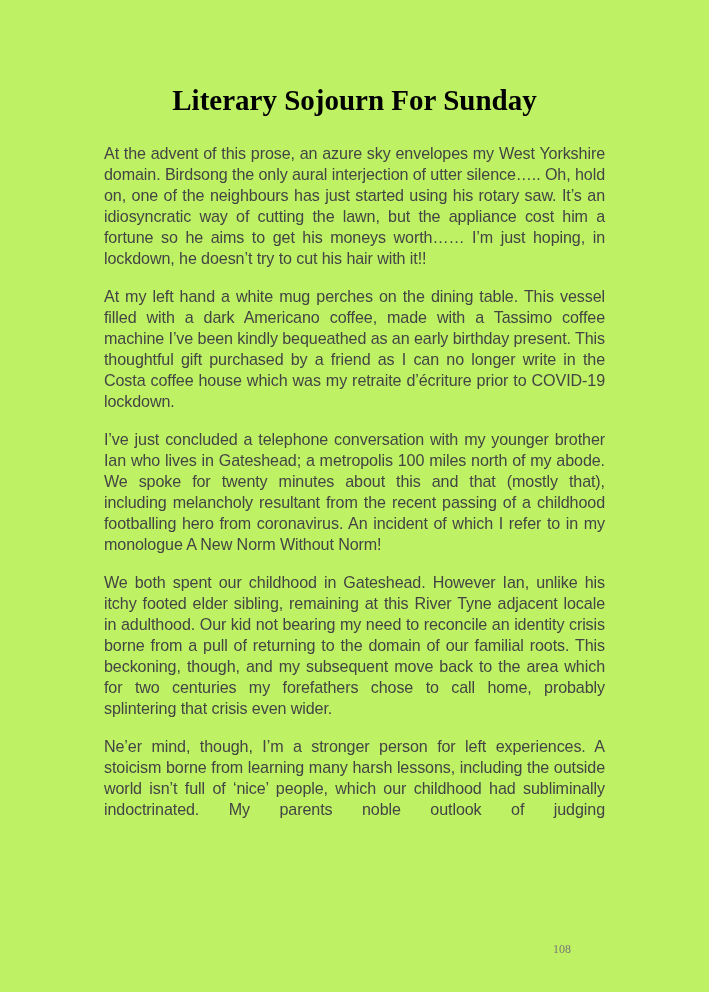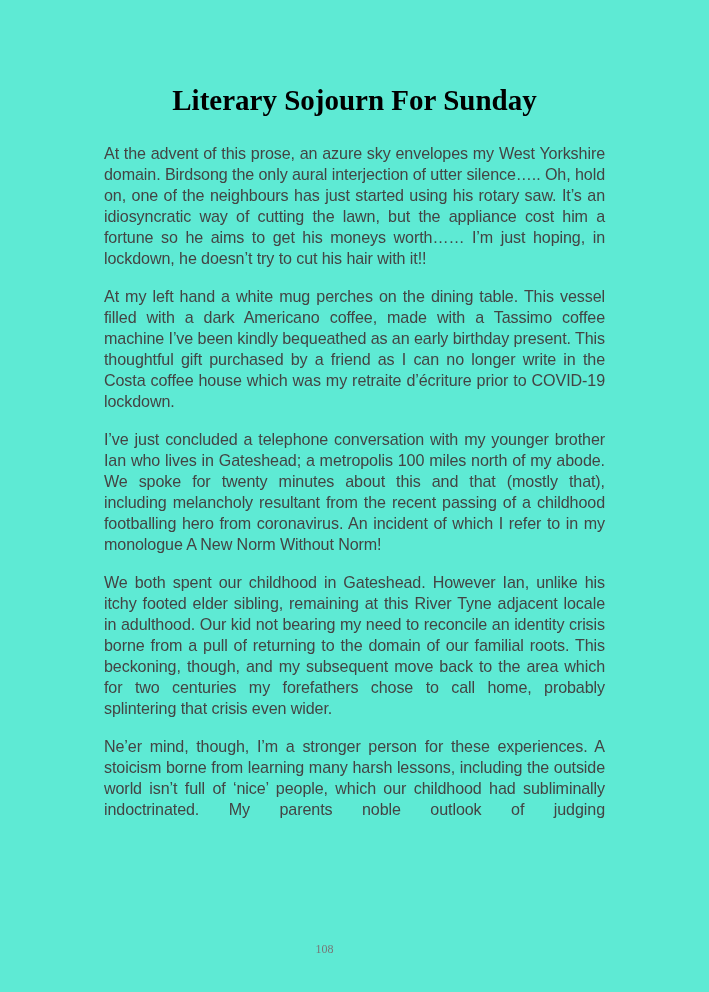--- a/index.html
+++ b/index.html
@@ -11,21 +11,21 @@
       width: 709px;
       height: 992px;
       position: relative;
       overflow: hidden;
     }
     .page {
       position: absolute;
       left: 0; top: 0;
       width: 709px;
       height: 992px;
-      background: #5eead4;
+      background: #bef264;
     }
     .title {
       position: absolute;
       left: 0;
       top: 82px;
       width: 709px;
       text-align: center;
       font-family: "Liberation Serif", "DejaVu Serif", serif;
       font-weight: bold;
       font-size: 29px;
@@ -49,35 +49,34 @@
       letter-spacing: -0.1px;
     }
     .para.last {
       text-align-last: justify;
     }
     .page-number {
       position: absolute;
       left: 0;
       top: 942px;
       width: 571px;
-      text-align: center;
+      text-align: right;
       font-family: "Liberation Serif", "DejaVu Serif", serif;
       font-size: 12px;
       color: #777777;
-      margin-left: 39px;
     }
   </style>
 </head>
 <body>
 
 <div class="page">
   <h1 class="title">Literary Sojourn For Sunday</h1>
 
   <div class="body-text">
     <p class="para">At the advent of this prose, an azure sky envelopes my West Yorkshire domain. Birdsong the only aural interjection of utter silence….. Oh, hold on, one of the neighbours has just started using his rotary saw. It’s an idiosyncratic way of cutting the lawn, but the appliance cost him a fortune so he aims to get his moneys worth…… I’m just hoping, in lockdown, he doesn’t try to cut his hair with it!!</p>
     <p class="para">At my left hand a white mug perches on the dining table. This vessel filled with a dark Americano coffee, made with a Tassimo coffee machine I’ve been kindly bequeathed as an early birthday present. This thoughtful gift purchased by a friend as I can no longer write in the Costa coffee house which was my retraite d’écriture prior to COVID-19 lockdown.</p>
     <p class="para">I’ve just concluded a telephone conversation with my younger brother Ian who lives in Gateshead; a metropolis 100 miles north of my abode. We spoke for twenty minutes about this and that (mostly that), including melancholy resultant from the recent passing of a childhood footballing hero from coronavirus. An incident of which I refer to in my monologue A New Norm Without Norm!</p>
     <p class="para">We both spent our childhood in Gateshead. However Ian, unlike his itchy footed elder sibling, remaining at this River Tyne adjacent locale in adulthood. Our kid not bearing my need to reconcile an identity crisis borne from a pull of returning to the domain of our familial roots. This beckoning, though, and my subsequent move back to the area which for two centuries my forefathers chose to call home, probably splintering that crisis even wider.</p>
-    <p class="para last">Ne’er mind, though, I’m a stronger person for these experiences. A stoicism borne from learning many harsh lessons, including the outside world isn’t full of ‘nice’ people, which our childhood had subliminally indoctrinated. My parents noble outlook of judging</p>
+    <p class="para last">Ne’er mind, though, I’m a stronger person for left experiences. A stoicism borne from learning many harsh lessons, including the outside world isn’t full of ‘nice’ people, which our childhood had subliminally indoctrinated. My parents noble outlook of judging</p>
   </div>
 
   <div class="page-number">108</div>
 </div>
 
 </body></html>

